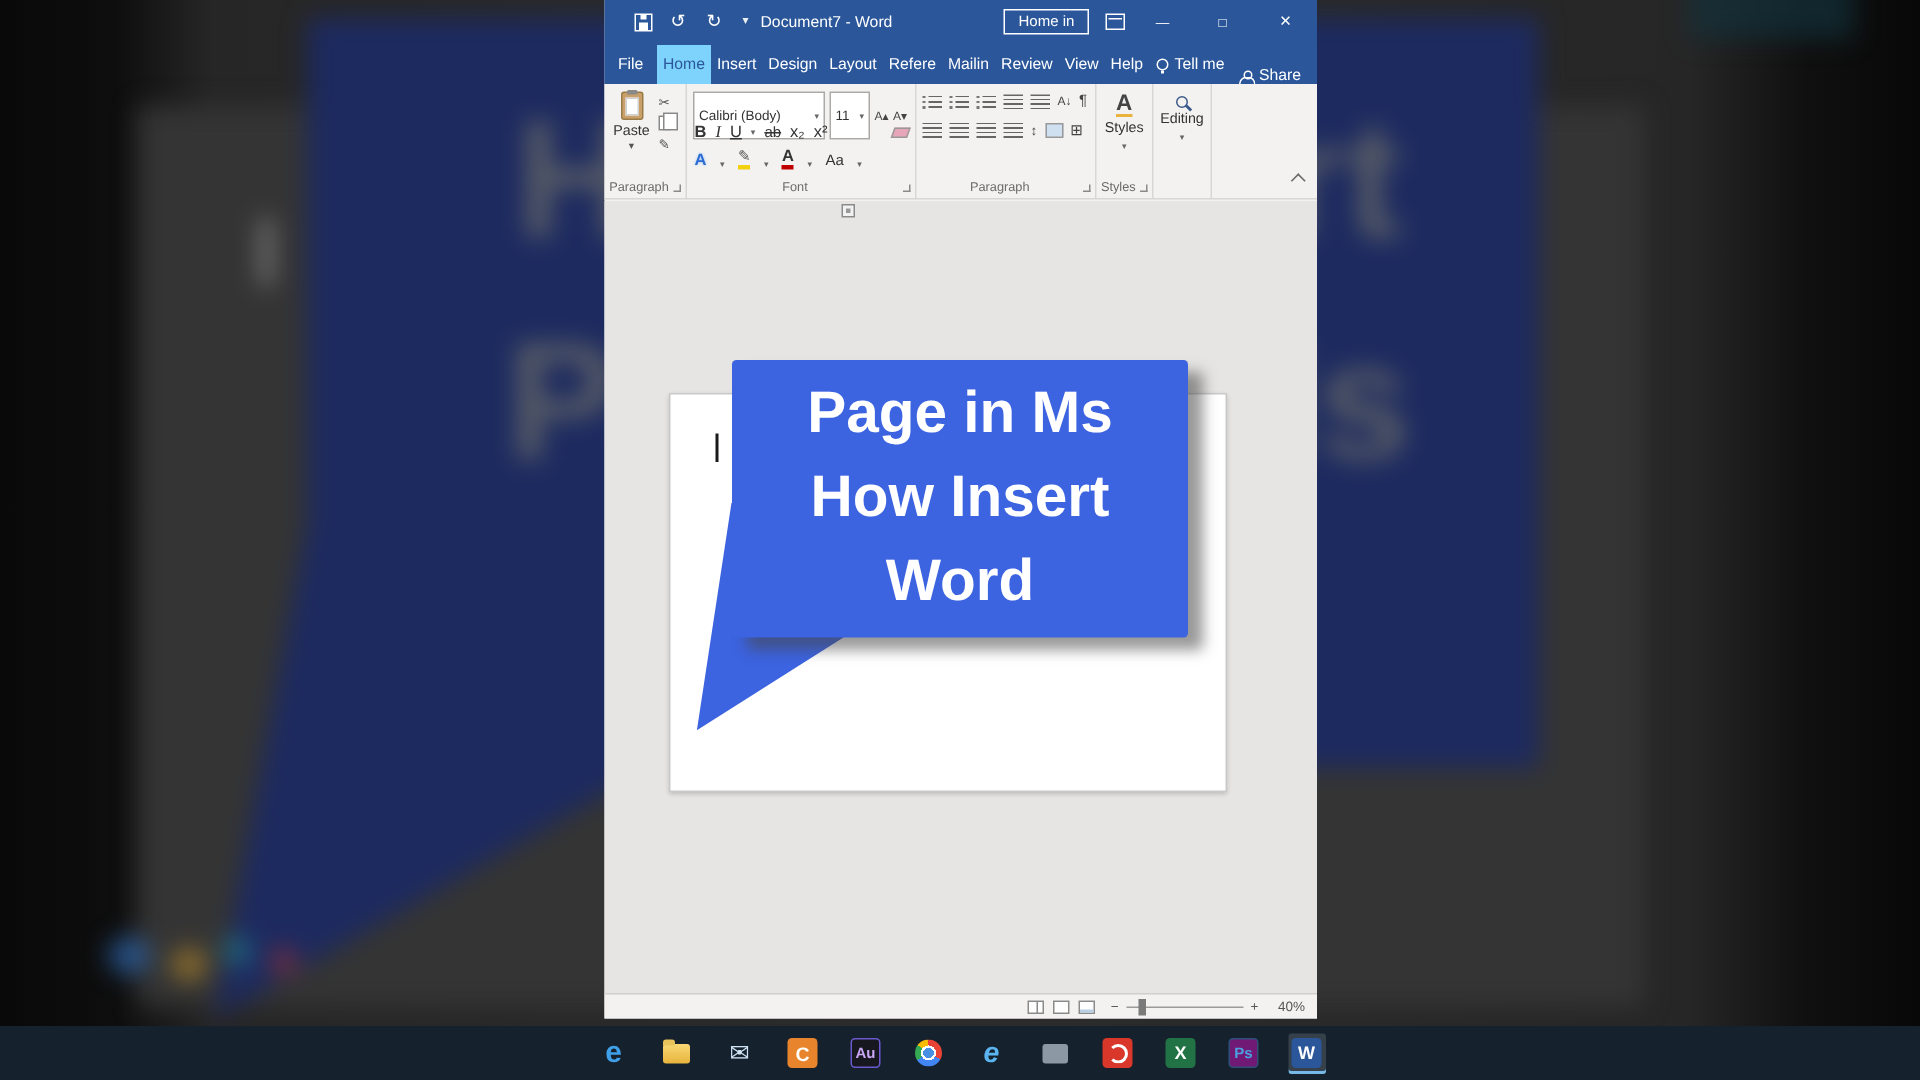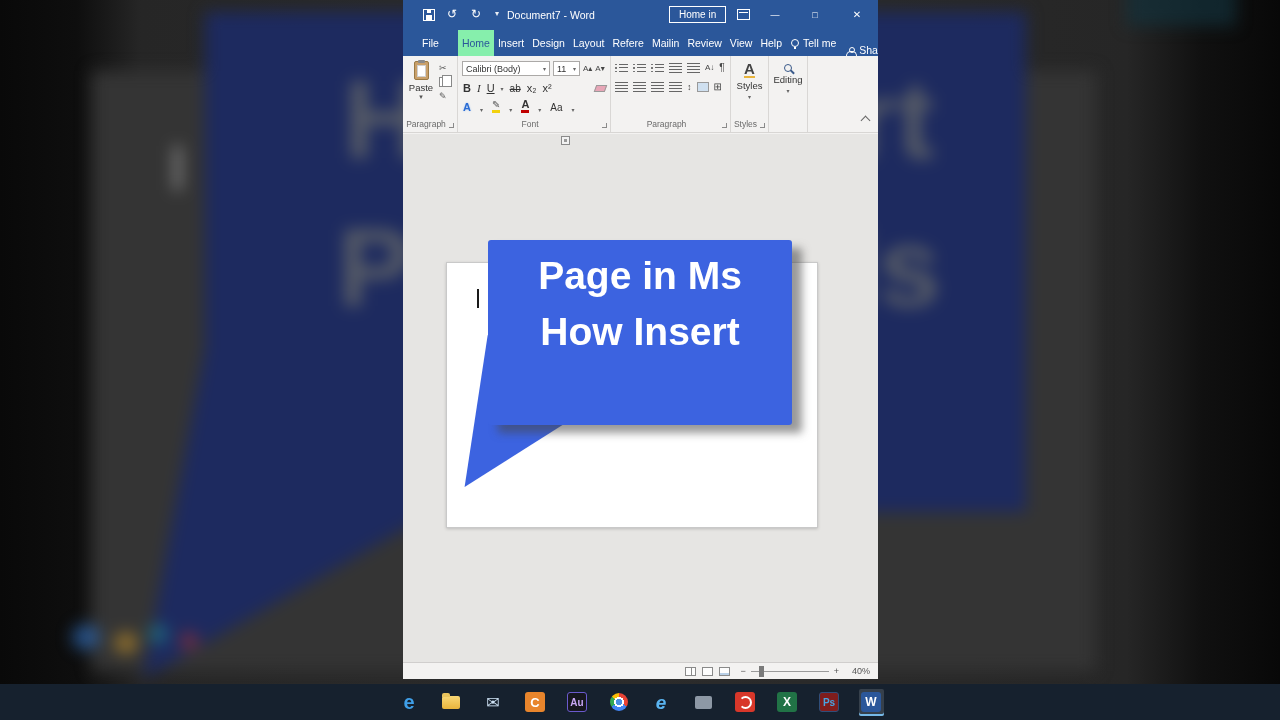--- a/index.html
+++ b/index.html
@@ -42,22 +42,22 @@
   .t-signin{left:266px;top:6px;border:1px solid #fff;padding:2px 9px;font-size:10px}
   .ic-ribopt{left:334px;top:9px;width:13px;height:11px;border:1px solid #fff}
   .ic-ribopt::before{content:"";position:absolute;left:1px;top:2px;width:9px;height:1px;background:#fff}
   .wbtn{top:0;height:30px;width:32px;text-align:center;line-height:30px;font-size:9px}
   .w-min{left:356px}.w-max{left:396px}.w-close{left:438px;font-size:10px}
 
   
   .tabrow{position:absolute;left:0;top:30px;right:0;height:26px;background:#2b579a;color:#fff;
           display:flex;align-items:stretch;font-size:10.5px;white-space:nowrap;overflow:hidden}
   .tab{padding:0 4px;display:flex;align-items:center}
-  .tab-file{padding:0 19px}
-  .tab.active{background:#86efac;color:#2b579a}
+  .tab-file{padding:0 9px}
+  .tab.active{background:#7dd3fc;color:#2b579a}
   .tellme{display:flex;align-items:center;gap:4px;padding:0 5px}
   .ic-bulb{width:8px;height:8px;border:1px solid #fff;border-radius:50%;position:relative}
   .ic-bulb::after{content:"";position:absolute;left:2px;bottom:-3px;width:2px;height:2px;background:#fff}
   .share{margin-left:auto;display:flex;align-items:flex-end;gap:4px;padding:0 12px 0 5px}
   .ic-person{width:9px;height:9px;position:relative}
   .ic-person::before{content:"";position:absolute;left:2.5px;top:0;width:4px;height:4px;border:1px solid #fff;border-radius:50%}
   .ic-person::after{content:"";position:absolute;left:0;bottom:0;width:9px;height:4px;border:1px solid #fff;border-bottom:none;border-radius:5px 5px 0 0}
 
   
   .ribbon{position:absolute;left:0;top:56px;right:0;height:77px;background:#f3f2f1;
@@ -73,21 +73,21 @@
   .paste{position:absolute;left:4px;top:5px;width:28px;text-align:center;font-size:9.5px;color:#333}
   .ic-clipboard{width:15px;height:19px;margin:0 auto 2px;background:#c9a06a;border:1px solid #9a7a45;border-radius:2px;position:relative}
   .ic-clipboard::before{content:"";position:absolute;left:3px;top:-2px;width:7px;height:3px;background:#8a8a8a;border-radius:1px}
   .ic-clipboard::after{content:"";position:absolute;left:2px;top:3px;right:2px;bottom:2px;background:#fff;border:1px solid #d0d0d0}
   .paste .car{font-size:7px;color:#555}
   .clip-mini{position:absolute;left:36px;top:7px;display:flex;flex-direction:column;gap:4px;font-size:9px;color:#555;align-items:flex-start}
   .ic-copy{position:relative;width:8px;height:10px;border:1px solid #888;background:#fff}
   .ic-copy::before{content:"";position:absolute;left:2px;top:-3px;width:8px;height:10px;border:1px solid #888;background:#fff}
 
   .font-row1{position:absolute;left:4px;top:5px;display:flex;gap:3px;align-items:center}
-  .combo{height:15px;background:#fff;border:1px solid #aba9a7;display:flex;align-items:center;padding:0 3px;font-size:9px;color:#333}
+  .combo{height:32px;background:#fff;border:1px solid #aba9a7;display:flex;align-items:center;padding:0 3px;font-size:9px;color:#333}
   .combo .car{margin-left:auto;font-size:6px;color:#666;padding-left:3px}
   .cb-family{width:88px}.cb-size{width:27px}
   .mini-a{font-size:8px;color:#444}
   .font-row2{position:absolute;left:5px;top:25px;right:4px;display:flex;gap:6px;align-items:center;font-size:11px;height:14px;color:#333}
   .b{font-weight:bold}.i{font-style:italic;font-family:"Liberation Serif",serif}
   .u{text-decoration:underline}.st{text-decoration:line-through;font-size:10px}
   .car{font-size:6px;color:#666}
   .ic-eraser{margin-left:auto;width:11px;height:7px;background:#e7a6b7;border:1px solid #999;transform:skewX(-20deg)}
   .font-row3{position:absolute;left:5px;top:43px;display:flex;gap:9px;align-items:flex-end;font-size:11px}
   .fx{color:#2b6cd4;font-weight:bold;text-shadow:0 0 2px #9cc0f0}
@@ -158,21 +158,21 @@
   .sq-c{background:#e8852c;color:#fff;font-size:13px;font-weight:bold}
   .sq-au{background:#17171f;border:1px solid #6a5acd;color:#c9a7f5;font-size:10px;font-weight:bold}
   .ic-chrome{width:18px;height:18px;border-radius:50%;
     background:radial-gradient(circle at center,#4a90e2 0 3.5px,#fff 3.5px 5px,transparent 5px),
                conic-gradient(#ea4335 0 33%,#4285f4 33% 66%,#34a853 66% 85%,#fbbc05 85% 100%)}
   .gl-ie{color:#5ab4f0;font-size:19px;font-style:italic;line-height:1}
   .ic-grayapp{width:17px;height:13px;background:#8d98a5;border-radius:2px}
   .sq-red{background:#d8372a}
   .sq-red::after{content:"";width:9px;height:9px;border:2px solid #fff;border-radius:50%;border-left-color:transparent}
   .sq-xl{background:#217346;color:#fff;font-size:12px;font-weight:bold}
-  .sq-ps{background:#7f1d1d;border:1px solid #2f4e7a;color:#4aa3e0;font-size:10px;font-weight:bold}
+  .sq-ps{background:#701a75;border:1px solid #2f4e7a;color:#4aa3e0;font-size:10px;font-weight:bold}
   .sq-w{background:#2b579a;color:#fff;font-size:12px;font-weight:bold}
 </style>
 </head>
 <body>
 
 <div class="stage">
 
   <div class="bg">
     <div class="bg-inner">
       <div class="bg-page"></div>
@@ -349,20 +349,21 @@
           <span class="zpct">40%</span>
         </div>
       </div>
     </div>
 
     <div class="bubble-tail"></div>
     <div class="bubble"></div>
     <div class="bubble-text">
       <div>Page in Ms</div>
       <div>How Insert</div>
+      <div>Word</div>
     </div>
 
   </div>
 
   <div class="taskbar">
     <div class="tb">
         <span class="gl-edge">e</span>
       </div>
     <div class="tb">
         <span class="ic-folder"></span>

